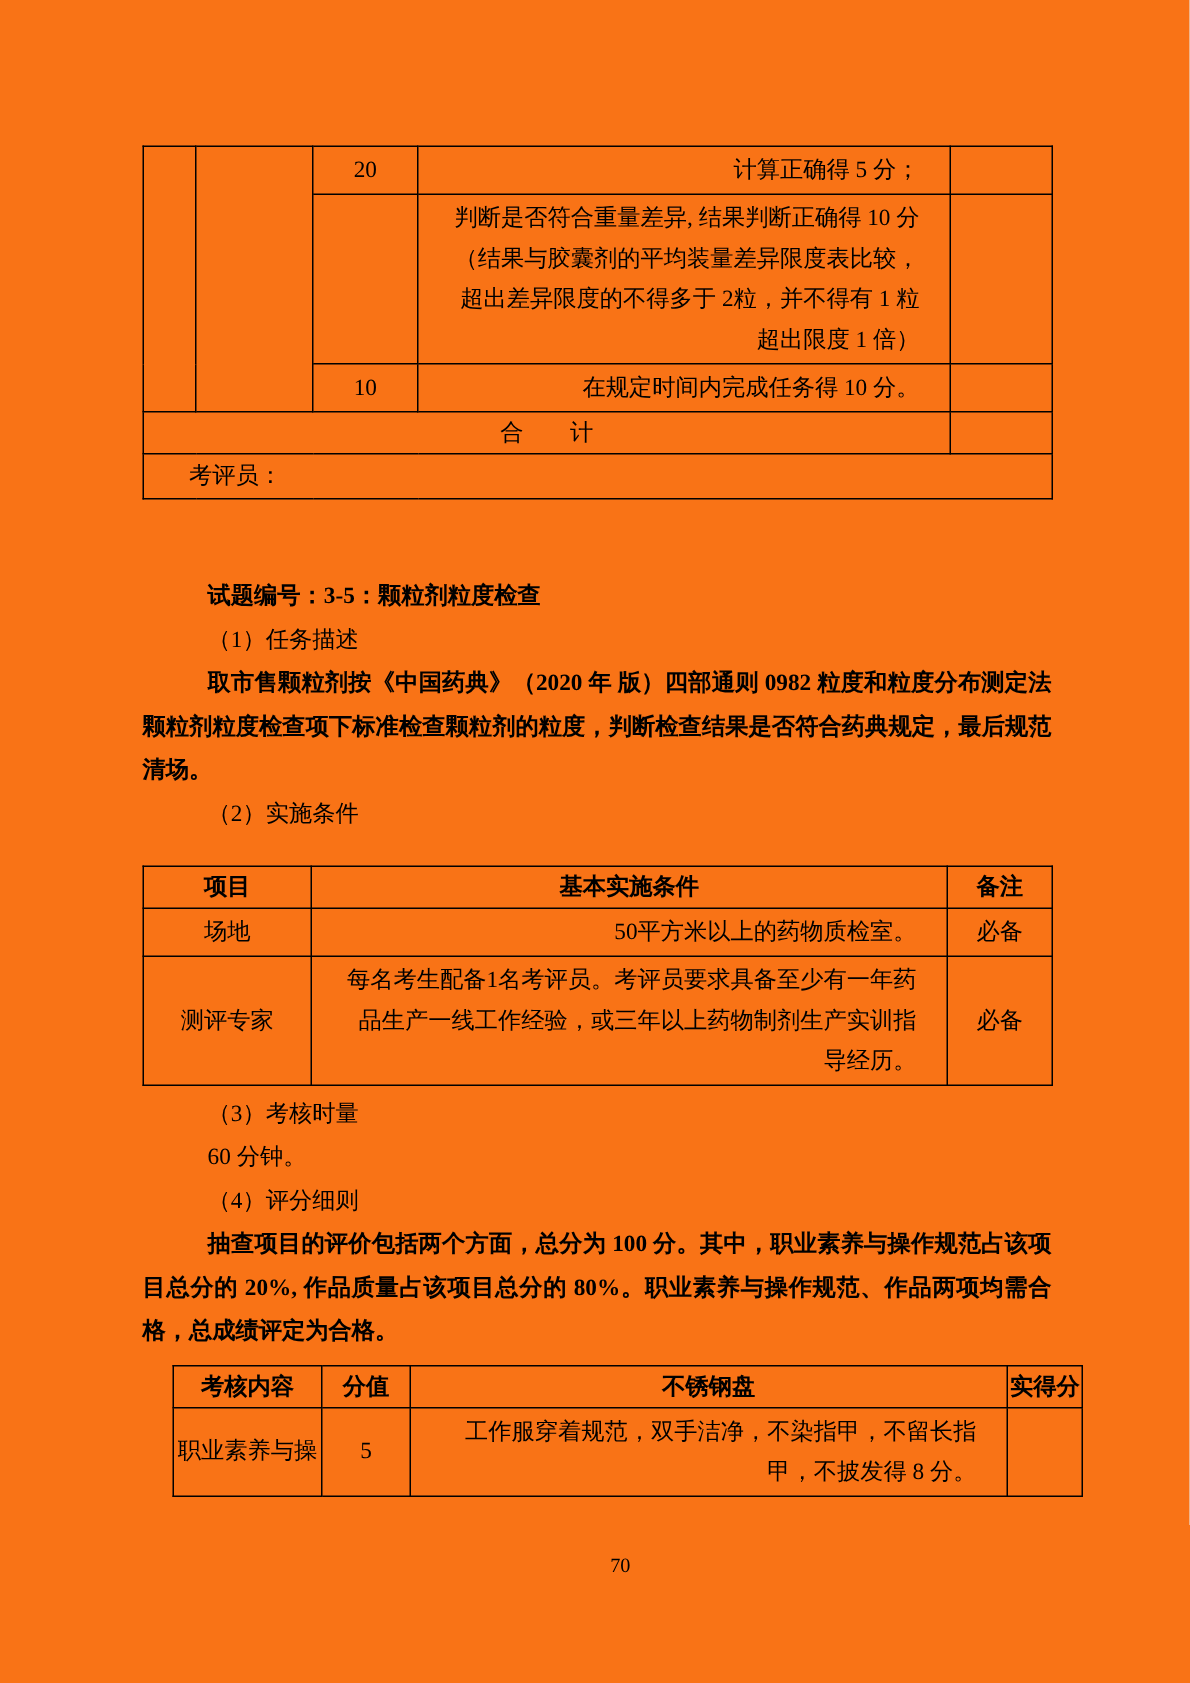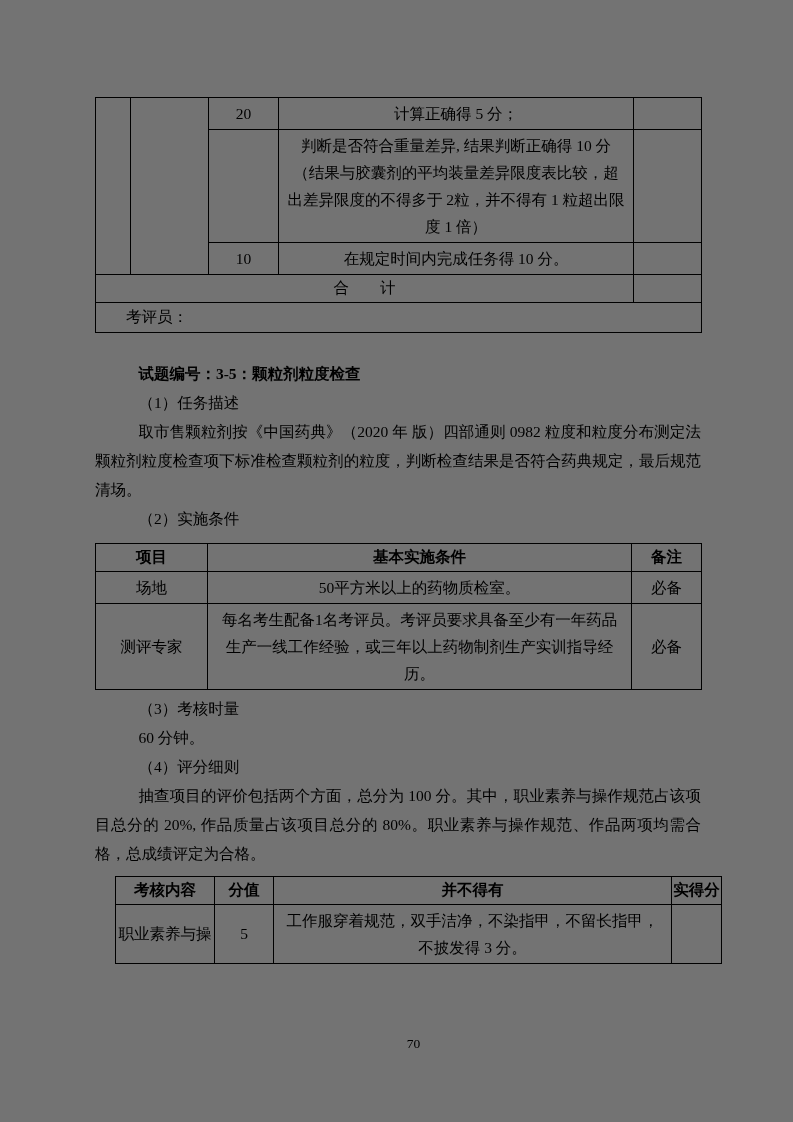--- a/index.html
+++ b/index.html
@@ -1,48 +1,49 @@
 <!DOCTYPE html>
 <html><head>
 <meta charset="utf-8">
 <style>
   * { margin:0; padding:0; box-sizing:border-box; }
   html,body { background:#e8e8e8; }
   .page {
     position:relative;
     width:793px; height:1122px;
-    background:#737373;
+    background:#f97316;
     font-family:"Liberation Serif","DejaVu Serif",serif;
     color:#000;
     font-size:15.5px;
     overflow:hidden;
     margin:0 auto;
   }
   .content {
     position:absolute;
     left:95px; top:97px;
     width:606px;
   }
   table { border-collapse:collapse; width:606px; table-layout:fixed; }
   td { border:1px solid #000; font-size:15.5px; vertical-align:middle; }
   .cell-center { text-align:center; }
-  .cell-text { text-align:center; padding:2px 8px; line-height:27px; }
+  .cell-text { text-align:right; padding:2px 20px; line-height:27px; }
   .h28 { height:28px; }
   .examiner-cell { text-align:left; padding:2px 8px 2px 30px; height:30px; }
 
   .para {
     line-height:29px;
     text-indent:2.8em;
     text-align:justify;
+    font-weight:bold;
   }
   .heading-line { line-height:29px; text-indent:2.8em; }
-  .section-title { line-height:29px; text-indent:2.8em; font-weight:bold; margin-top:26px; }
+  .section-title { line-height:29px; text-indent:2.8em; font-weight:bold; margin-top:50px; }
   .plain-line { line-height:29px; text-indent:2.8em; }
 
-  .tbl-gap-top { margin-top:10px; }
+  .tbl-gap-top { margin-top:20px; }
   .scoring-tbl { margin-top:8px;margin-left:20px; }
 
   .item-cell { text-align:center; line-height:27px; }
   .note-cell { text-align:center; line-height:27px; }
   .hdr-cell { text-align:center; font-weight:bold; height:28px; }
 
   .score-row td { height:54px; }
   .content-bottom { vertical-align:bottom; text-align:center; padding-bottom:18px; line-height:22px; overflow:hidden; }
 
   .page-number {
@@ -136,27 +137,27 @@
       <colgroup>
         <col style="width:99px">
           <col style="width:59px">
           <col style="width:398px">
           <col style="width:50px">
       </colgroup>
       <tbody>
           <tr>
         <td class="hdr-cell">考核内容</td>
         <td class="hdr-cell">分值</td>
-        <td class="hdr-cell">并不得有</td>
+        <td class="hdr-cell">不锈钢盘</td>
         <td class="hdr-cell">实得分</td>
       </tr>
       <tr class="score-row">
         <td class="content-bottom">职业素养与操</td>
         <td class="cell-center">5</td>
-        <td class="cell-text">工作服穿着规范，双手洁净，不染指甲，不留长指甲，不披发得 3 分。</td>
+        <td class="cell-text">工作服穿着规范，双手洁净，不染指甲，不留长指甲，不披发得 8 分。</td>
         <td></td>
       </tr>
     </tbody>
       </table>
 
   </div>
 
   <div class="page-number">70</div>
 </div>
 

